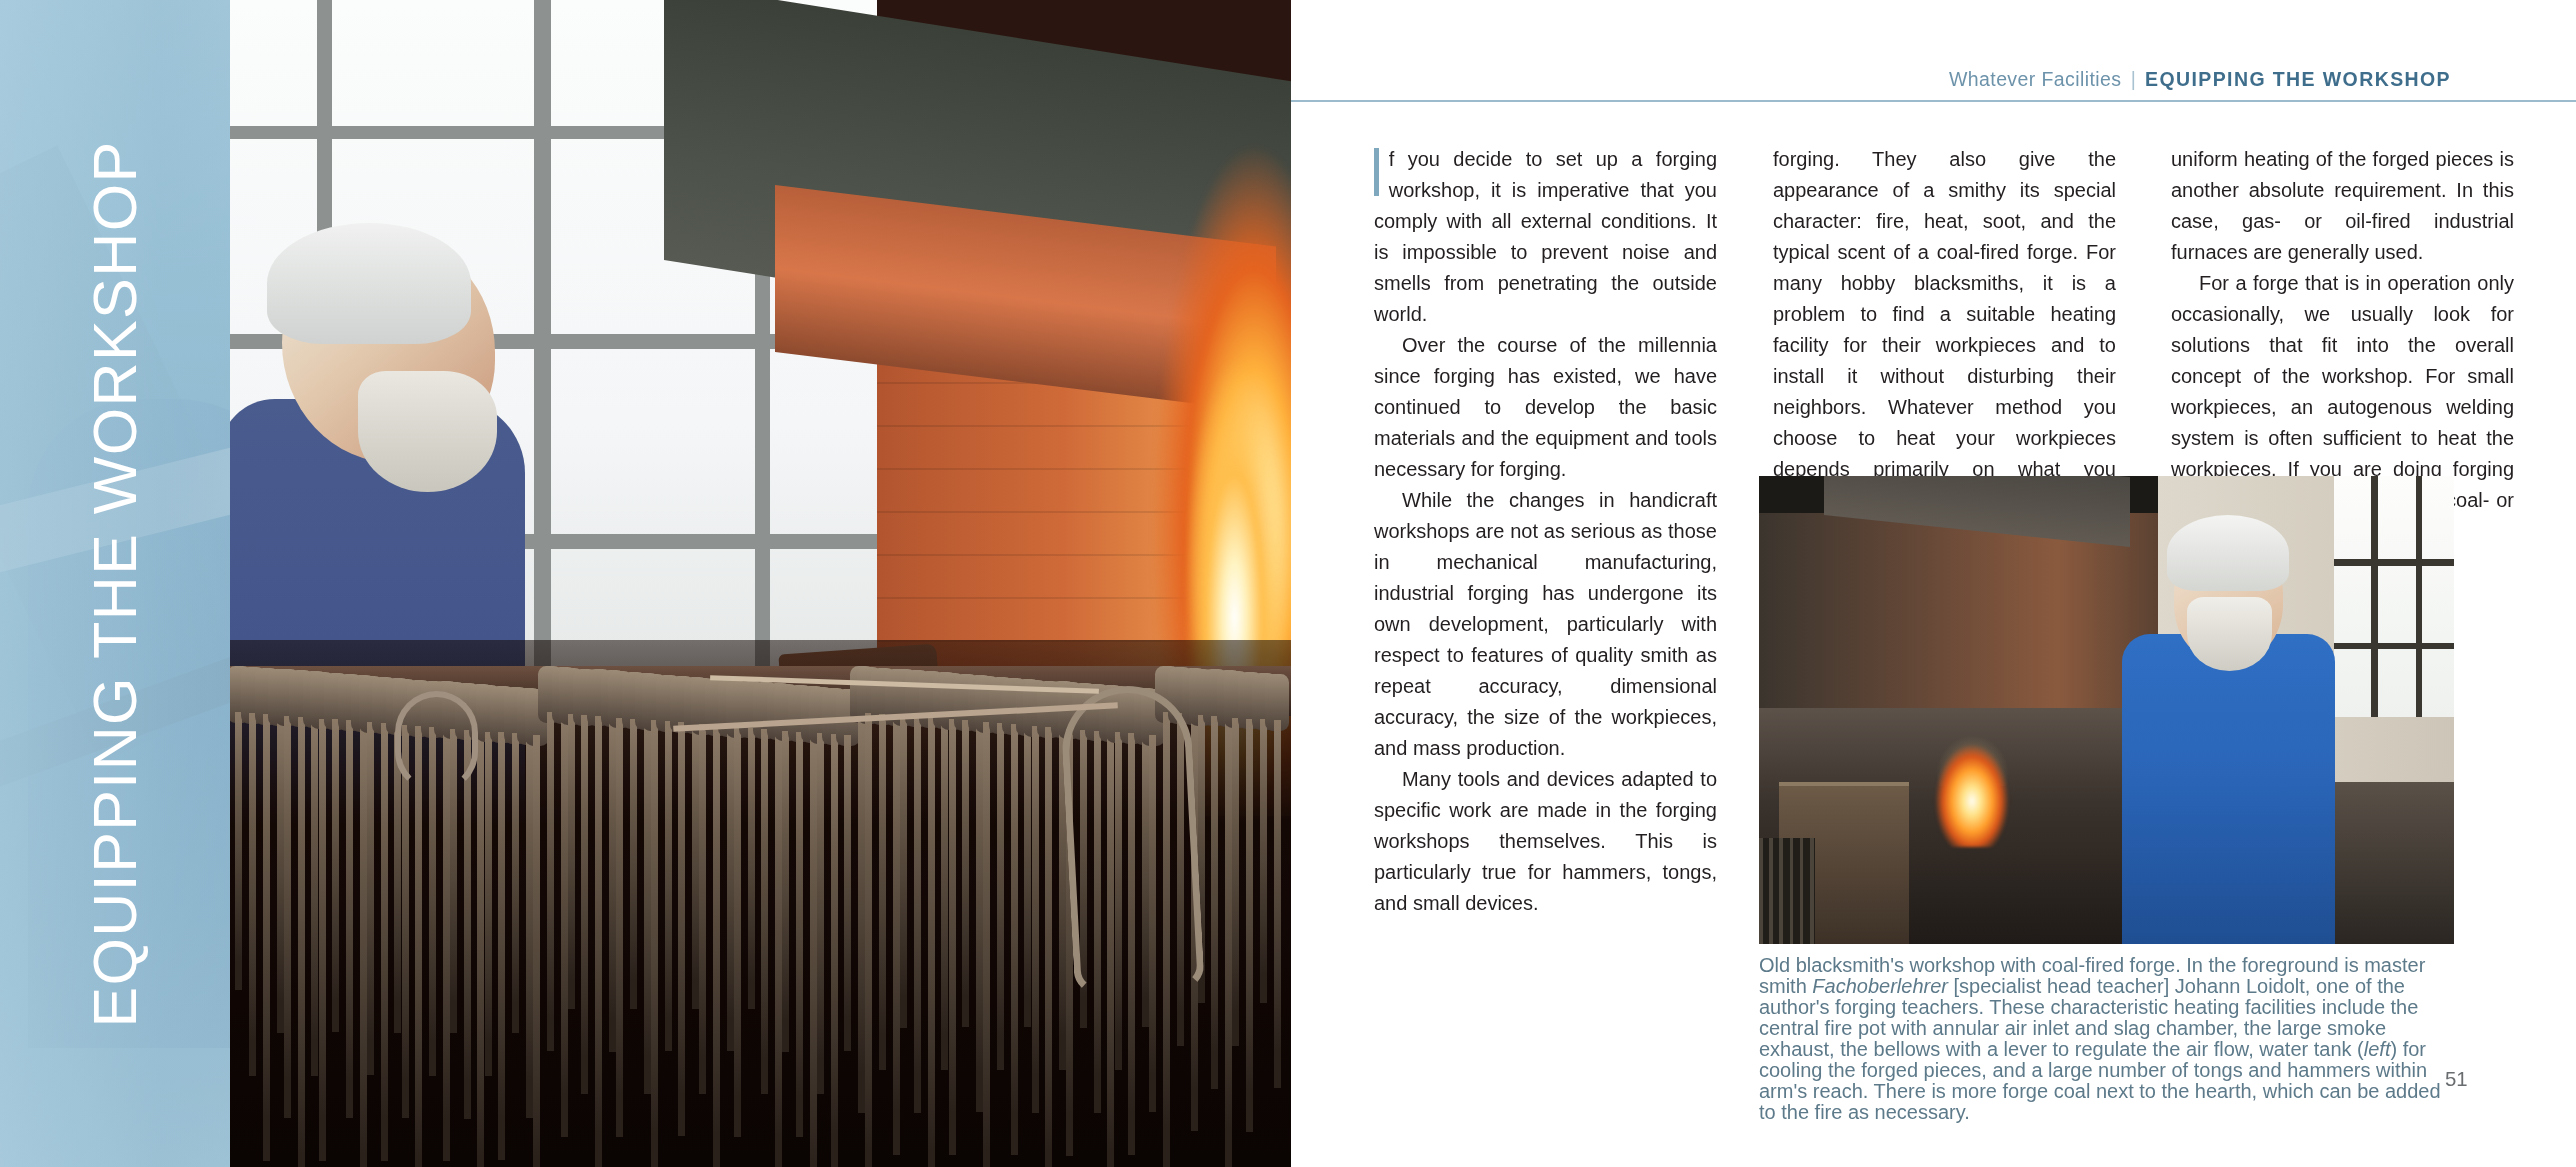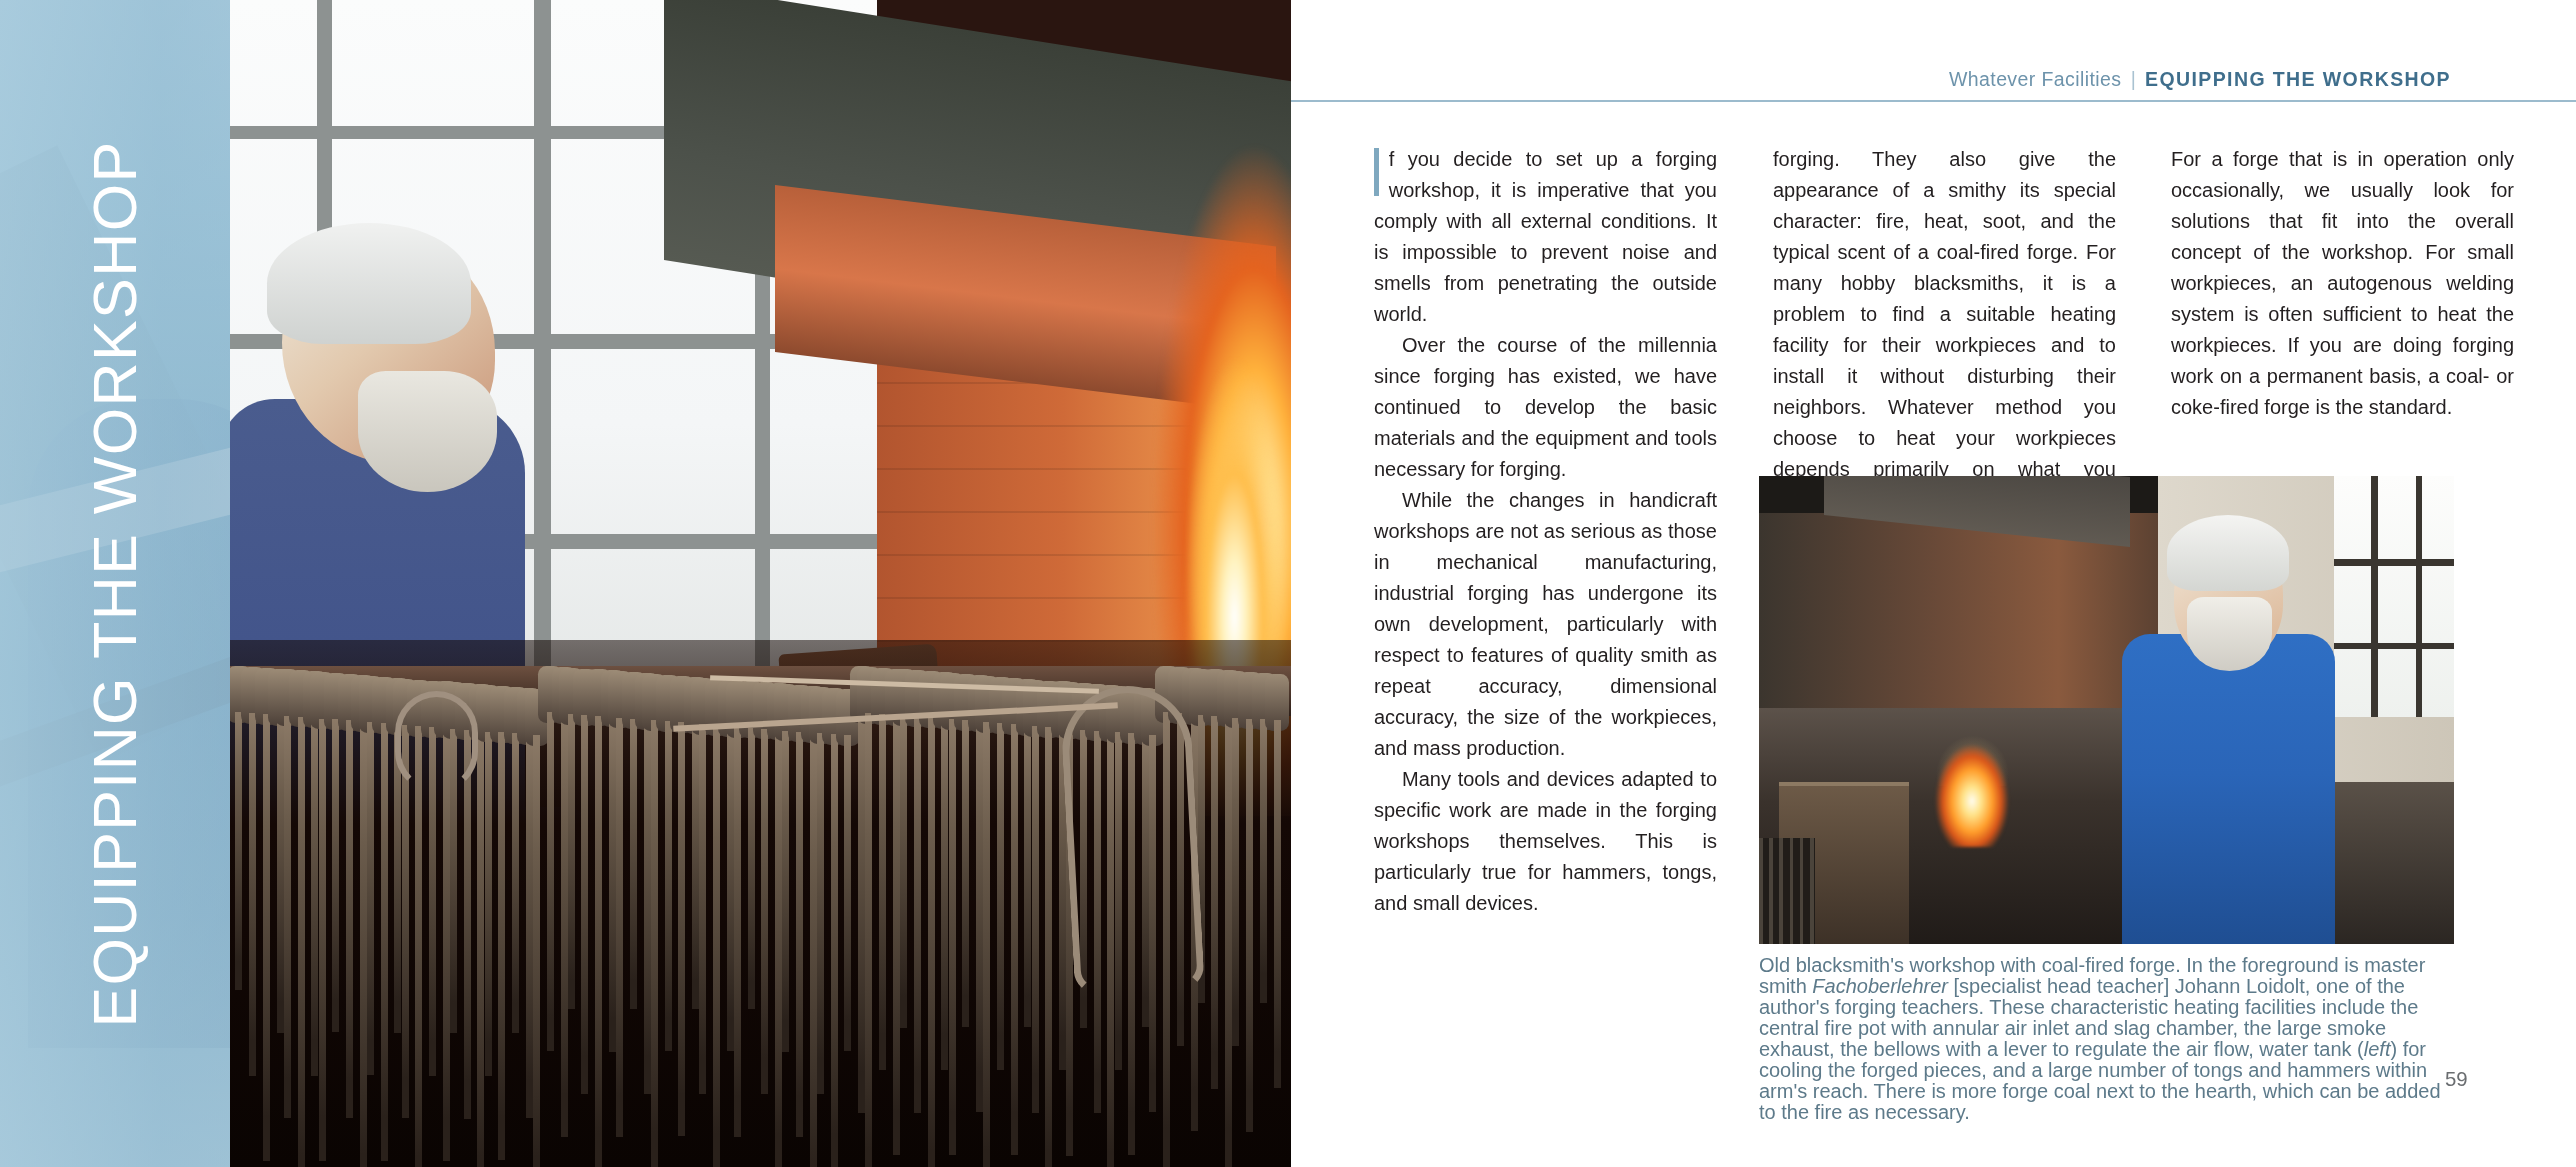--- a/index.html
+++ b/index.html
@@ -545,20 +545,21 @@
         <p class="body-p">While the changes in handicraft workshops are not as serious as those in mechanical manufacturing, industrial forging has undergone its own development, particularly with respect to features of quality smith as repeat accuracy, dimensional accuracy, the size of the workpieces, and mass production.</p>
         <p class="body-p">Many tools and devices adapted to specific work are made in the forging workshops themselves. This is particularly true for hammers, tongs, and small devices.</p>
 
       </div>
 
       <div class="col col2">
         <p class="body-p">forging. They also give the appearance of a smithy its special character: fire, heat, soot, and the typical scent of a coal-fired forge. For many hobby blacksmiths, it is a problem to find a suitable heating facility for their workpieces and to install it without disturbing their neighbors. Whatever method you choose to heat your workpieces depends primarily on what you require. Manufacturing plants with serial production primarily require cost-effective solutions. This is especially true for fuel costs. Constant</p>
       </div>
 
       <div class="col col3">
+        <p class="body-p">uniform heating of the forged pieces is another absolute requirement. In this case, gas- or oil-fired industrial furnaces are generally used.</p>
         <p class="body-p">For a forge that is in operation only occasionally, we usually look for solutions that fit into the overall concept of the workshop. For small workpieces, an autogenous welding system is often sufficient to heat the workpieces. If you are doing forging work on a permanent basis, a coal- or coke-fired forge is the standard.</p>
       </div>
 
     </div>
   </div>
 
   <div class="photo2">
     <div class="p2-wall"></div>
     <div class="p2-window"></div>
     <div class="p2-win-m p2-wm1"></div>
@@ -576,16 +577,16 @@
     <div class="p2-man-coat"></div>
     <div class="p2-man-head"></div>
     <div class="p2-man-hair"></div>
     <div class="p2-man-beard"></div>
   </div>
 
   <div class="caption">
     <span>Old blacksmith's workshop with coal-fired forge. In the foreground is master smith </span><i>Fachoberlehrer</i><span> [specialist head teacher] Johann Loidolt, one of the author's forging teachers. These characteristic heating facilities include the central fire pot with annular air inlet and slag chamber, the large smoke exhaust, the bellows with a lever to regulate the air flow, water tank (</span><i>left</i><span>) for cooling the forged pieces, and a large number of tongs and hammers within arm's reach. There is more forge coal next to the hearth, which can be added to the fire as necessary.</span>
   </div>
 
-  <div class="folio">59</div>
+  <div class="folio">51</div>
 
 </div>
 
 
 </body></html>

